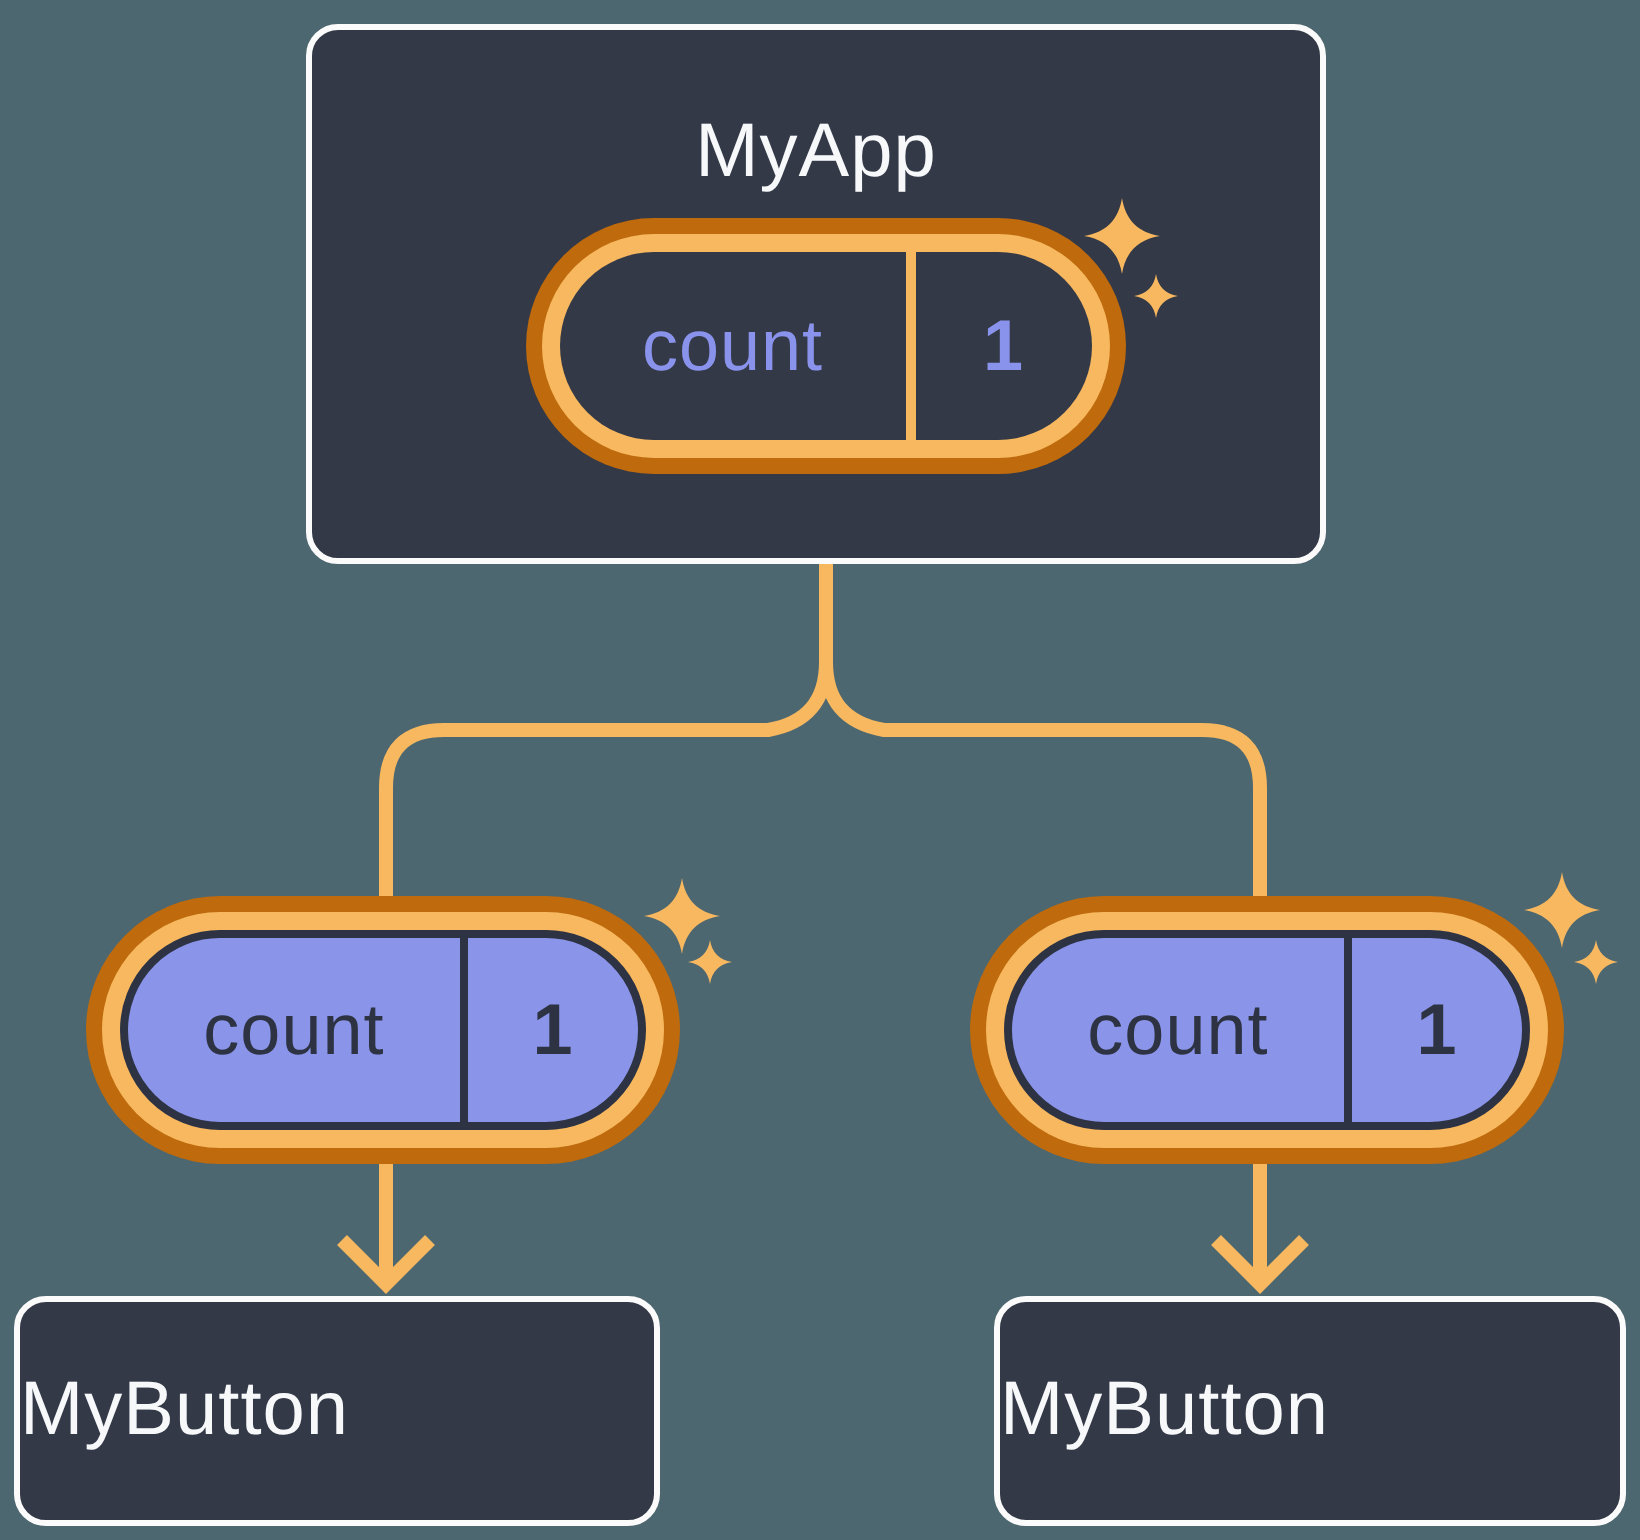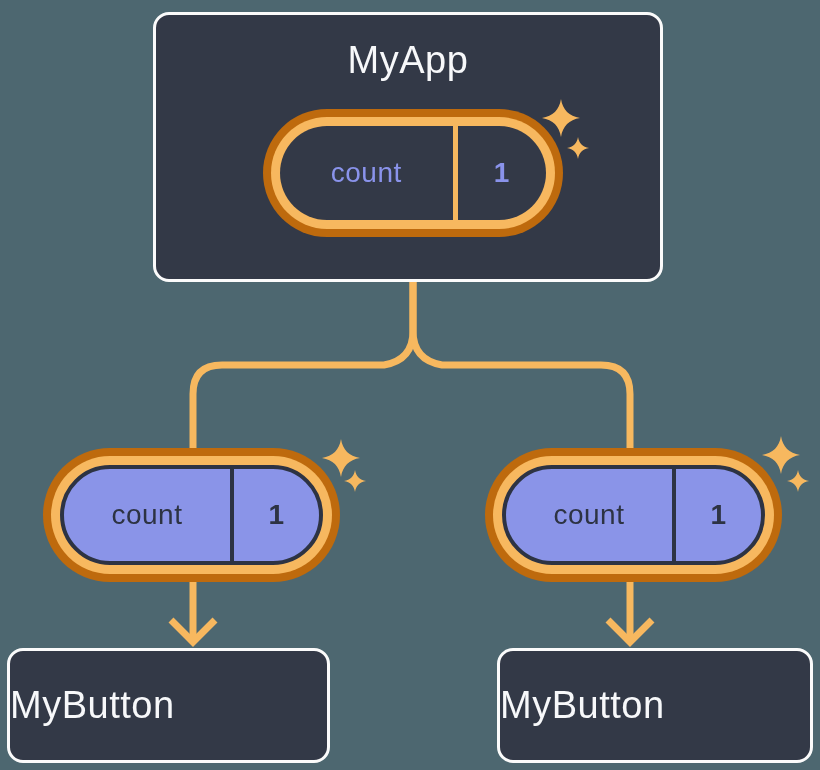--- a/index.html
+++ b/index.html
@@ -34,21 +34,21 @@
     z-index:1;
   }
   .node-title{
     color:var(--c-white_text);
     font-size:38px;
     font-weight:500;
     letter-spacing:.5px;
     text-align:center;
   }
   .node-myapp{left:153px;top:12px;width:510px;height:270px}
-  .node-myapp .node-title{position:absolute;left:0;right:0;top:24px}
+  .node-myapp .node-title{position:absolute;left:0;right:0;top:40px}
   .node-child{display:flex;align-items:center;justify-content:flex-start}
   .node-child-0{left:7px;top:648px;width:323px;height:115px}
   .node-child-1{left:497px;top:648px;width:316px;height:115px}
 
   
   .pill-outer{
     position:absolute;
     border-radius:999px;
     background:var(--c-orange_dark);
     padding:8px;
@@ -81,21 +81,21 @@
   .prop-pill{width:297px;height:134px}
   .prop-pill-0{left:43px;top:448px}
   .prop-pill-1{left:485px;top:448px}
   .prop-pill .pill-core{
     background:var(--c-purple);
     border:4px solid var(--c-dark_text);
   }
   .prop-pill .pill-divider{width:4px;background:var(--c-dark_text)}
   .prop-pill .pill-text{color:var(--c-dark_text)}
 
-  .pill-text{font-size:28px;letter-spacing:.5px}
+  .pill-text{font-size:36px;letter-spacing:.5px}
   .pill-value{font-weight:700}
 
   
   .sparkles{position:absolute;z-index:3}
   .sparkles path{fill:var(--c-orange_light)}
 </style>
 </head>
 <body>
 
 <div class="stage">

